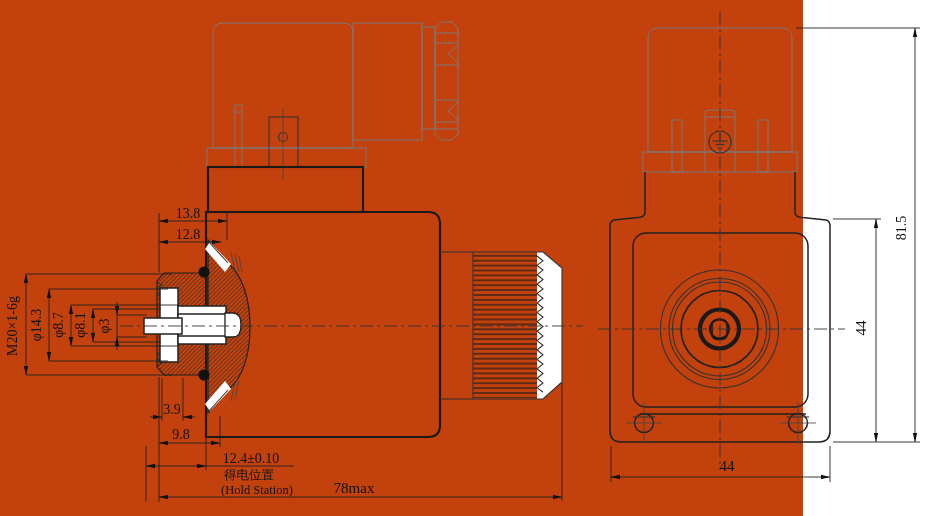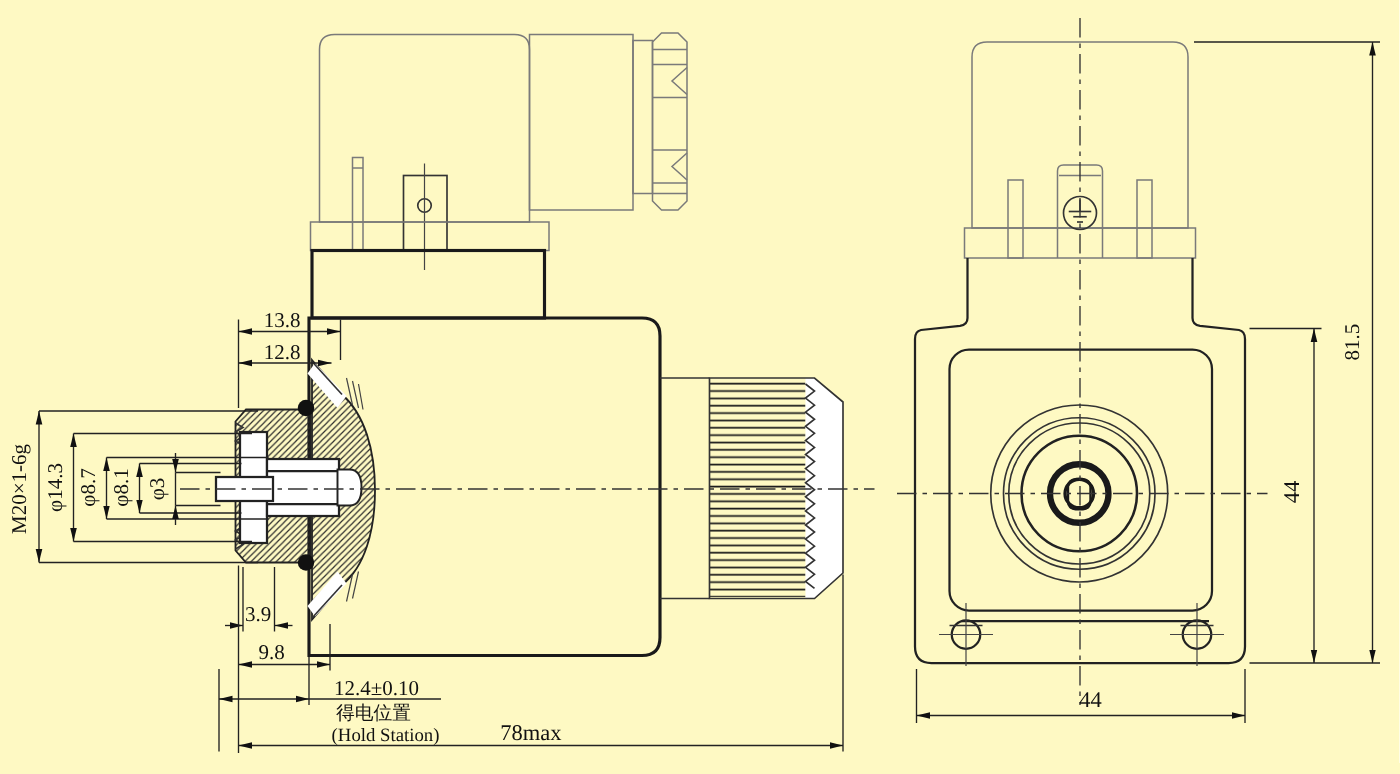--- a/index.html
+++ b/index.html
@@ -1,16 +1,16 @@
 <!DOCTYPE html>
 <html><head>
 <meta charset="utf-8">
 <style>
   html,body{margin:0;padding:0;background:#fff;}
-  #canvas{width:933px;height:516px;position:relative;background:#fef9c3;}
+  #canvas{width:803px;height:516px;position:relative;background:#c2410c;}
   svg{display:block;}
   .thick{stroke:#1a1a1a;stroke-width:2.1;fill:none;}
   .med{stroke:#222;stroke-width:1.5;fill:none;}
   .thin{stroke:#333;stroke-width:1.1;fill:none;}
   .gray{stroke:#7a7a7a;stroke-width:1;fill:none;}
   .sect{stroke:#222;stroke-width:1.5;fill:none;}
   .xfine{stroke:#444;stroke-width:0.8;fill:none;}
   .cl{stroke:#333;stroke-width:0.9;fill:none;stroke-dasharray:13 4 3 4;}
   .dimline{stroke:#222;stroke-width:0.9;fill:none;}
   .white{fill:#fff;}

